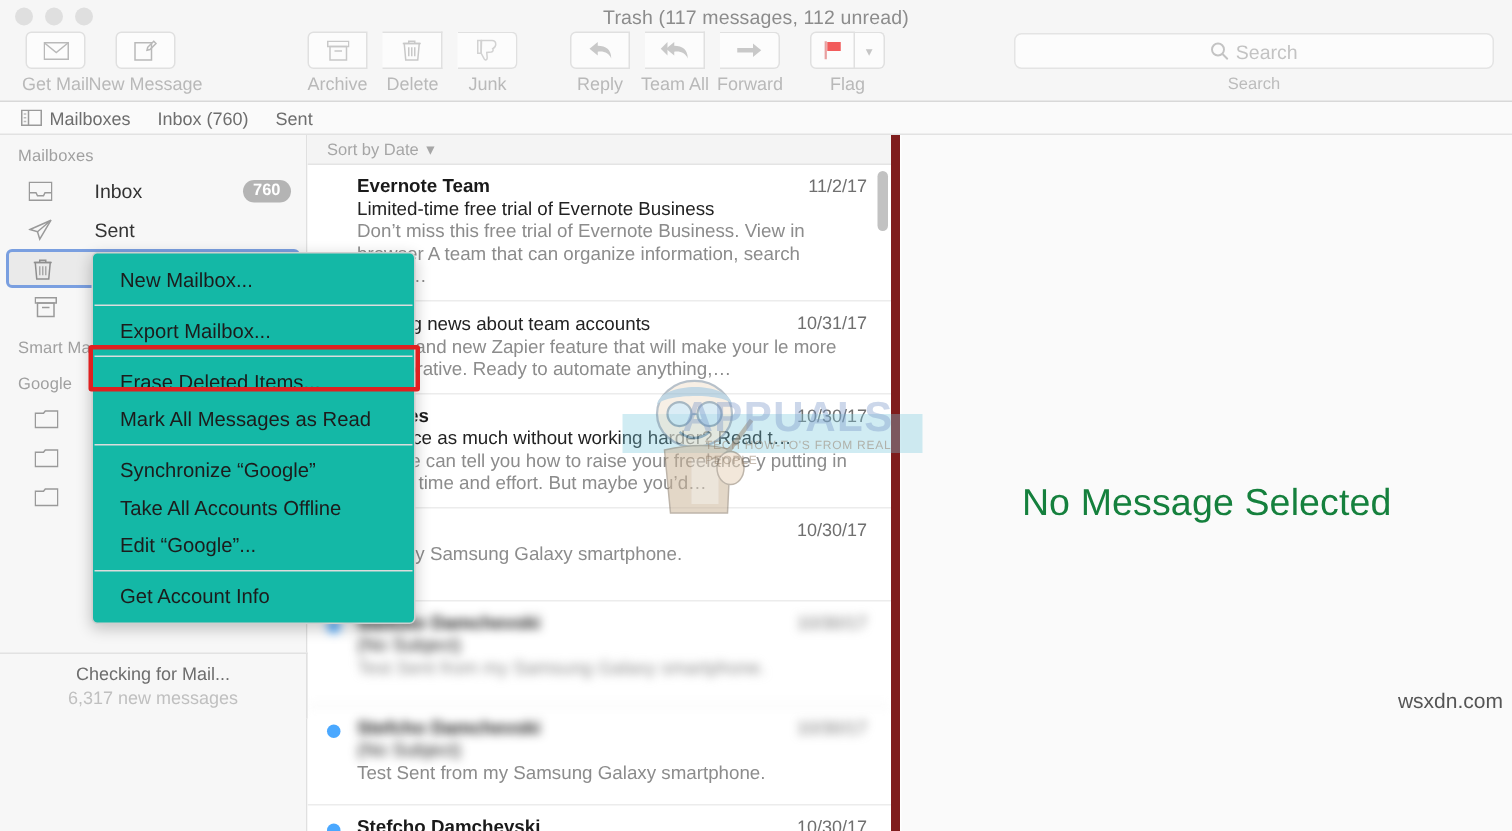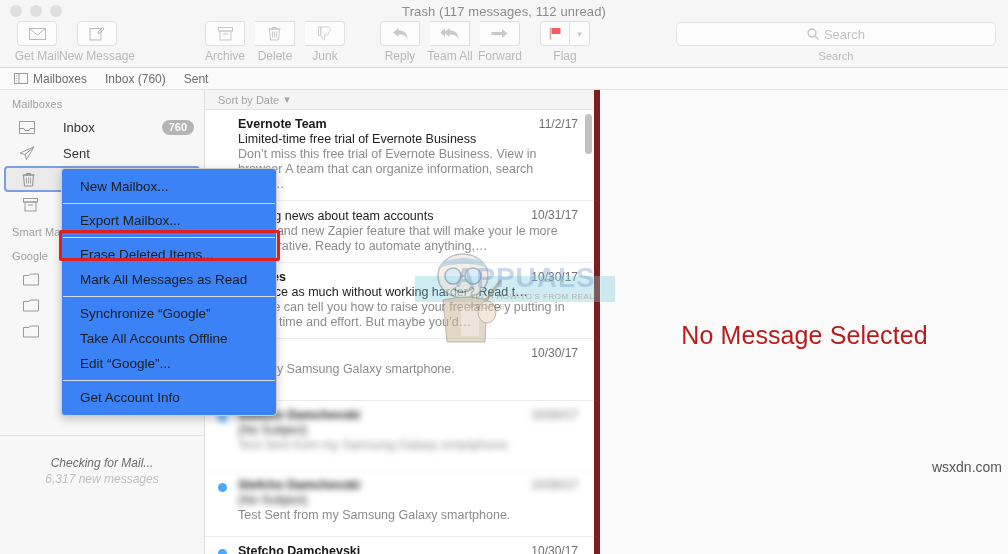--- a/index.html
+++ b/index.html
@@ -206,42 +206,42 @@
   }
 
   
   .readpane {
     position: absolute; left: 601px; top: 90px;
     width: 407px; height: 464px;
     background: #fafafa;
     display: flex; align-items: center; justify-content: center;
   }
   .nomsg {
-    font-size: 25px; color: #b91c1c;
+    font-size: 25px; color: #15803d;
     letter-spacing: 0.1px;
     margin-top: 27px;
   }
 
   
   .statusbar {
     position: absolute; left: 0; bottom: 0;
     width: 205px; height: 44px;
     background: #f7f7f7;
     border-top: 1px solid #e2e2e2;
     border-right: 1px solid #e0e0e0;
-    text-align: center; padding-top: 20px; font-style: italic;
+    text-align: center; padding-top: 6px;
   }
   .status-main { font-size: 12px; color: #6d6d6d; }
   .status-sub { font-size: 12px; color: #c0c0c0; margin-top: 2px; }
 
   
   .ctxmenu {
     position: absolute; left: 61px; top: 168px;
     width: 216px;
-    background: #3b82f6;
+    background: #14b8a6;
     border: 1px solid #cfcfcf;
     border-radius: 4px;
     box-shadow: 0 3px 10px rgba(0,0,0,0.22);
     padding: 5px 0 5px;
     z-index: 40;
   }
   .ctx-item {
     height: 25px; display: flex; align-items: center;
     padding-left: 18px;
     font-size: 13.5px; color: #1c1c1c;

